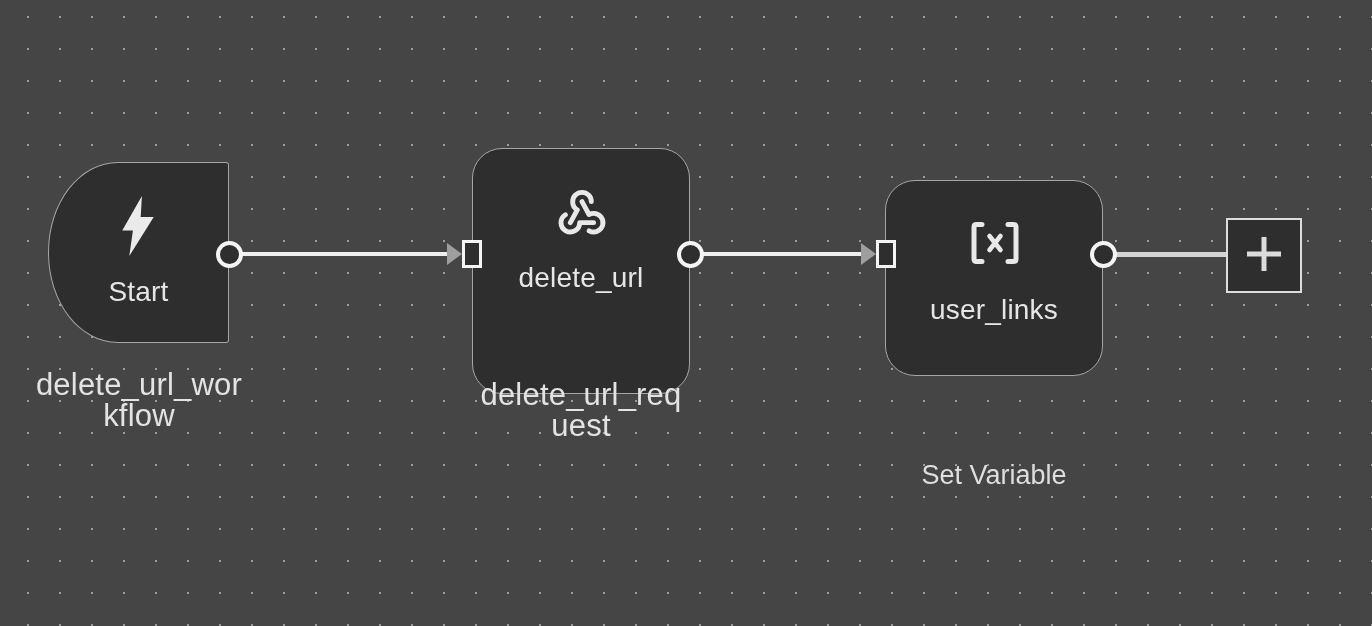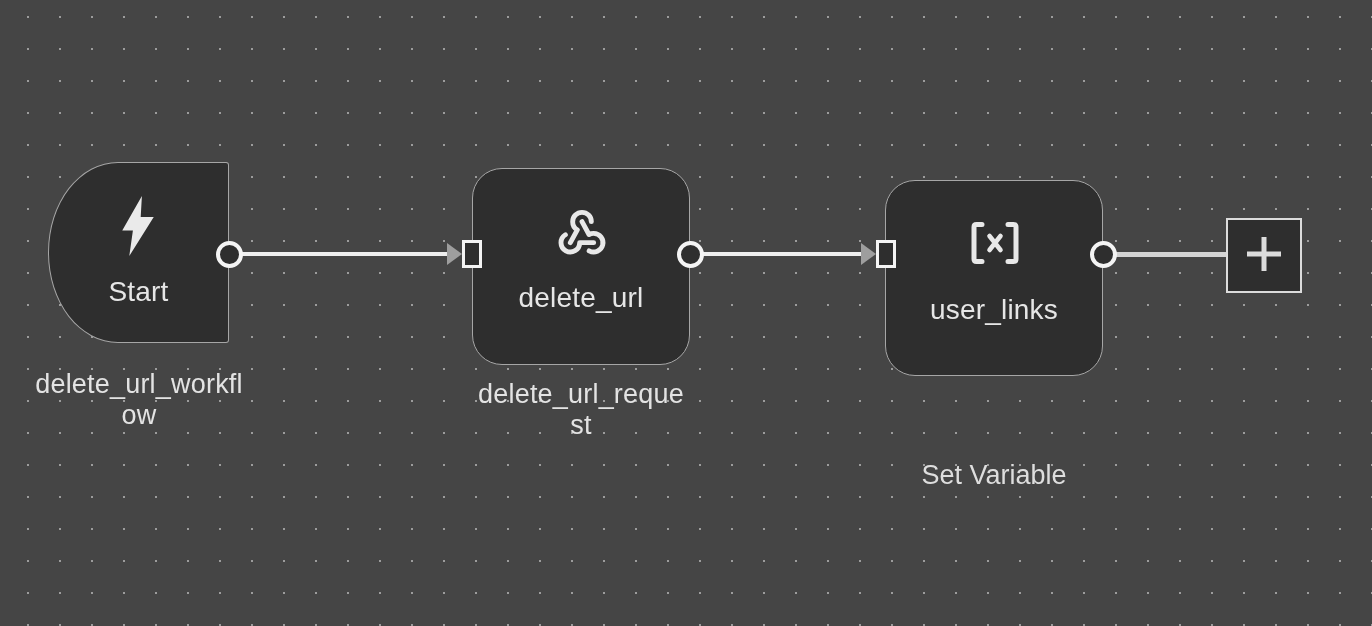--- a/index.html
+++ b/index.html
@@ -24,21 +24,21 @@
     box-sizing: border-box;
     background: #2e2e2e;
     border: 1px solid #a6a6a6;
   }
   .node-start {
     left: 48px; top: 162px;
     width: 181px; height: 181px;
     border-radius: 70px 3px 3px 70px / 90px 3px 3px 90px;
   }
   .node-box { border-radius: 30px; }
-  .node-http { left: 472px; top: 168px; width: 218px; height: 197px; }
+  .node-http { left: 472px; top: 148px; width: 218px; height: 246px; }
   .node-setvar { left: 885px; top: 156px; width: 218px; height: 196px; margin-top: 24px; }
 
   .node-icon { position: absolute; color: #e8e8e8; }
   .icon-bolt   { left: 72px;  top: 33px; }
   .icon-webhook{ left: 81px;  top: 34px; }
   .icon-varbr  { left: 80px;  top: 38px; }
 
   .node-title {
     position: absolute;
     left: 0; right: 0;
@@ -85,21 +85,21 @@
     background: #2e2e2e;
     z-index: 3;
   }
 
   
   .node-label {
     position: absolute;
     width: 214px;
     text-align: center;
     color: #e3e3e3;
-    font-size: 27px;
+    font-size: 31px;
     line-height: 31px;
     word-break: break-all;
     letter-spacing: 0.2px;
   }
   .label-1 { left: 32px;  top: 369px; }
   .label-2 { left: 474px; top: 379px; }
   .label-3 { left: 887px; top: 379px; }
   .node-type {
     position: absolute;
     width: 214px;

